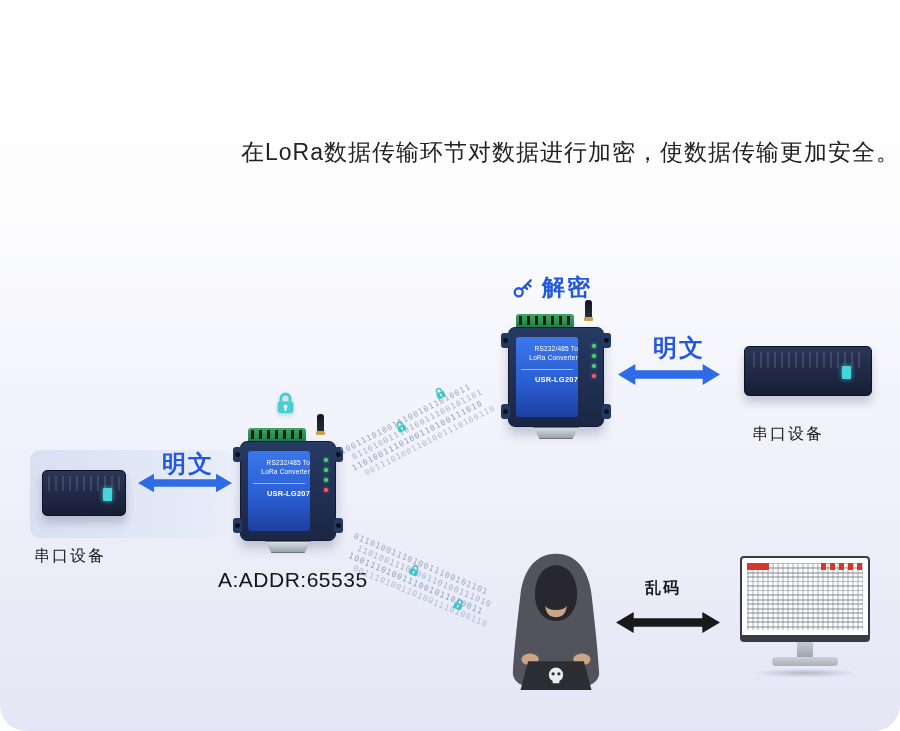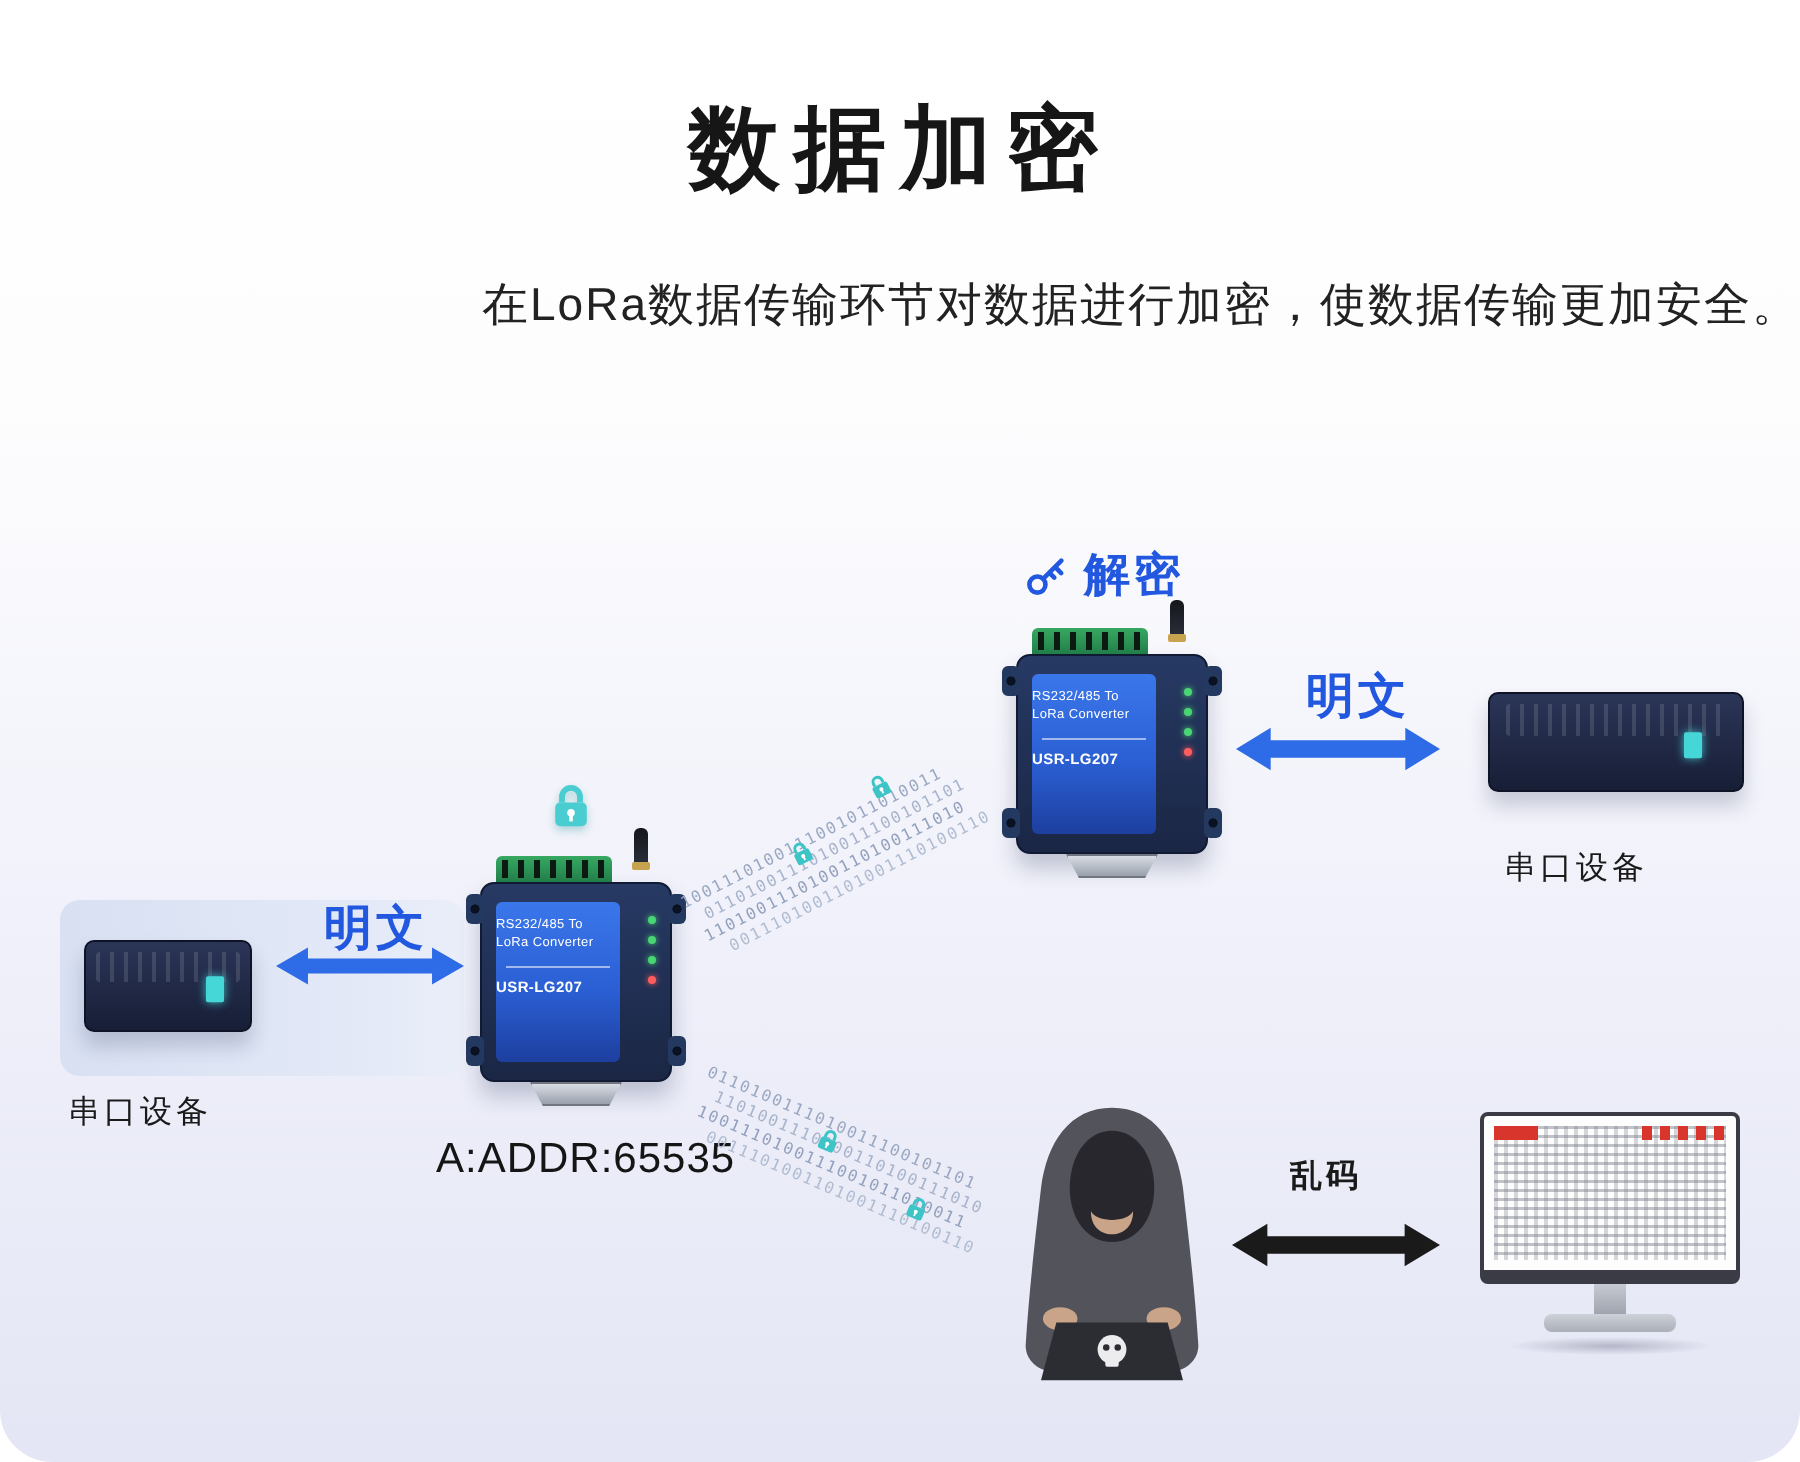--- a/index.html
+++ b/index.html
@@ -39,21 +39,21 @@
     background:repeating-linear-gradient(90deg,#0d1a12 0 3px,transparent 3px 8px)}
   .ld-body{position:relative;width:96px;height:100px;border-radius:7px;
     background:linear-gradient(180deg,#273a64,#1a2644);border:1px solid #101b33;
     box-shadow:0 7px 11px rgba(40,50,90,.25)}
   .ear{position:absolute;width:9px;height:15px;border-radius:3px;
     background:radial-gradient(circle at 50% 50%,#0a1122 0 2.2px,#24395f 2.4px)}
   .e-tl{left:-8px;top:5px}.e-bl{left:-8px;bottom:7px}
   .e-tr{right:-8px;top:5px}.e-br{right:-8px;bottom:7px}
   .ld-panel{position:absolute;left:7px;top:9px;width:62px;bottom:9px;border-radius:3px;
     background:linear-gradient(180deg,#3a77ea 0%,#2b5fd4 55%,#1d3f9f 100%);
-    color:#fff;text-align:left;padding-top:8px}
+    color:#fff;text-align:right;padding-top:8px}
   .ld-line{font-size:6.5px;line-height:8.5px;letter-spacing:.2px}
   .ld-sep{height:1px;background:rgba(255,255,255,.55);margin:7px 5px 5px}
   .ld-model{font-size:7.5px;font-weight:700;letter-spacing:.2px}
   .ld-leds{position:absolute;right:7px;top:16px;display:flex;flex-direction:column;gap:6px}
   .led{width:4px;height:4px;border-radius:50%}
   .led.g{background:#4ad574;box-shadow:0 0 3px #4ad574}
   .led.r{background:#ff5d5d;box-shadow:0 0 3px #ff5d5d}
   .ld-conn{width:46px;height:12px;margin:0 auto;
     background:linear-gradient(180deg,#d8dce3,#9aa1ad);border:1px solid #70767f;
     clip-path:polygon(0 0,100% 0,86% 100%,14% 100%)}
@@ -115,21 +115,20 @@
     </symbol>
     <symbol id="sym-key" viewBox="0 0 24 24">
       <circle cx="7" cy="17" r="4.2" fill="none" stroke="currentColor" stroke-width="2.4"></circle>
       <path d="M10.2 13.8 L19.5 4.5 M16.2 7.8 l3.2 3.2 M13.2 10.8 l2.6 2.6" stroke="currentColor" stroke-width="2.4" fill="none" stroke-linecap="round"></path>
     </symbol>
   </defs>
 </svg>
 
 <div id="stage">
 
-  <h1 class="title">数据加密</h1>
   <div class="subtitle">
     <div>在LoRa数据传输环节对数据进行加密，使数据传输更加安全。</div>
   </div>
 
   <div class="decrypt" style="left:512px;top:272px">
     <svg class="keyicon">
         <use href="#sym-key"></use>
       </svg>
     <span>解密</span>
   </div>

